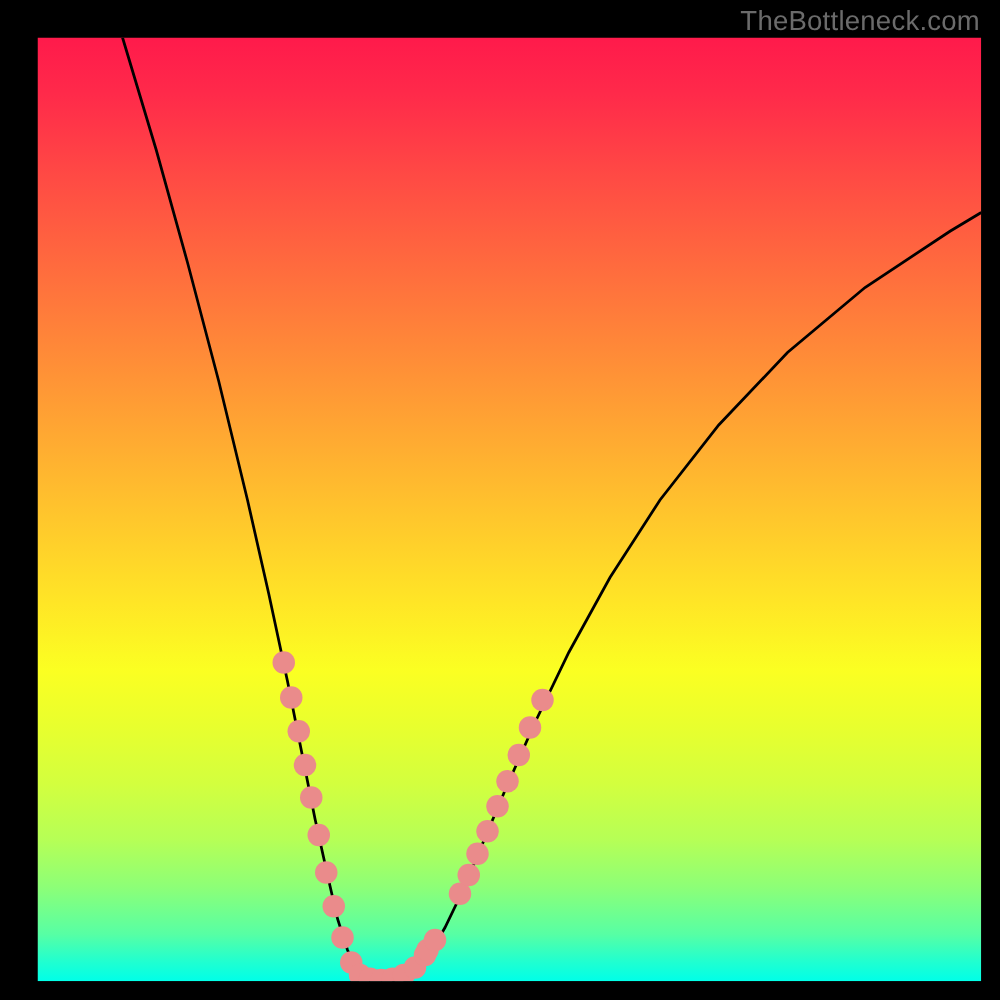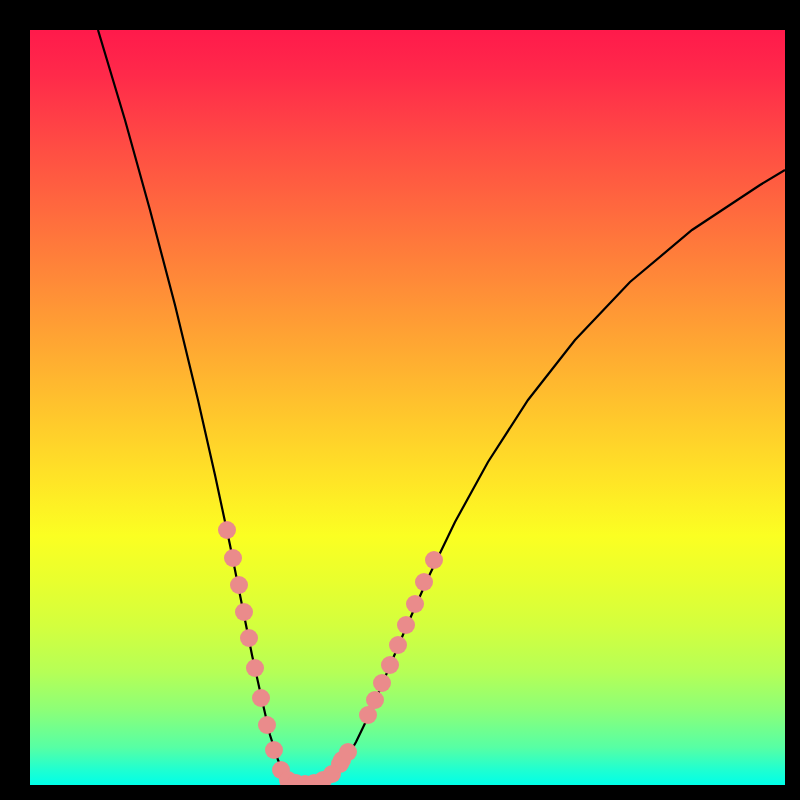--- a/index.html
+++ b/index.html
@@ -102,13 +102,14 @@
           <circle cx="352" cy="653" r="9" fill="#ea8b8b"></circle>
           <circle cx="360" cy="635" r="9" fill="#ea8b8b"></circle>
           <circle cx="368" cy="615" r="9" fill="#ea8b8b"></circle>
           <circle cx="376" cy="595" r="9" fill="#ea8b8b"></circle>
           <circle cx="385" cy="574" r="9" fill="#ea8b8b"></circle>
           <circle cx="394" cy="552" r="9" fill="#ea8b8b"></circle>
           <circle cx="404" cy="530" r="9" fill="#ea8b8b"></circle>
         </g>
     </svg>
   </div>
+  <div class="watermark">TheBottleneck.com</div>
 </div>
 
 </body></html>

